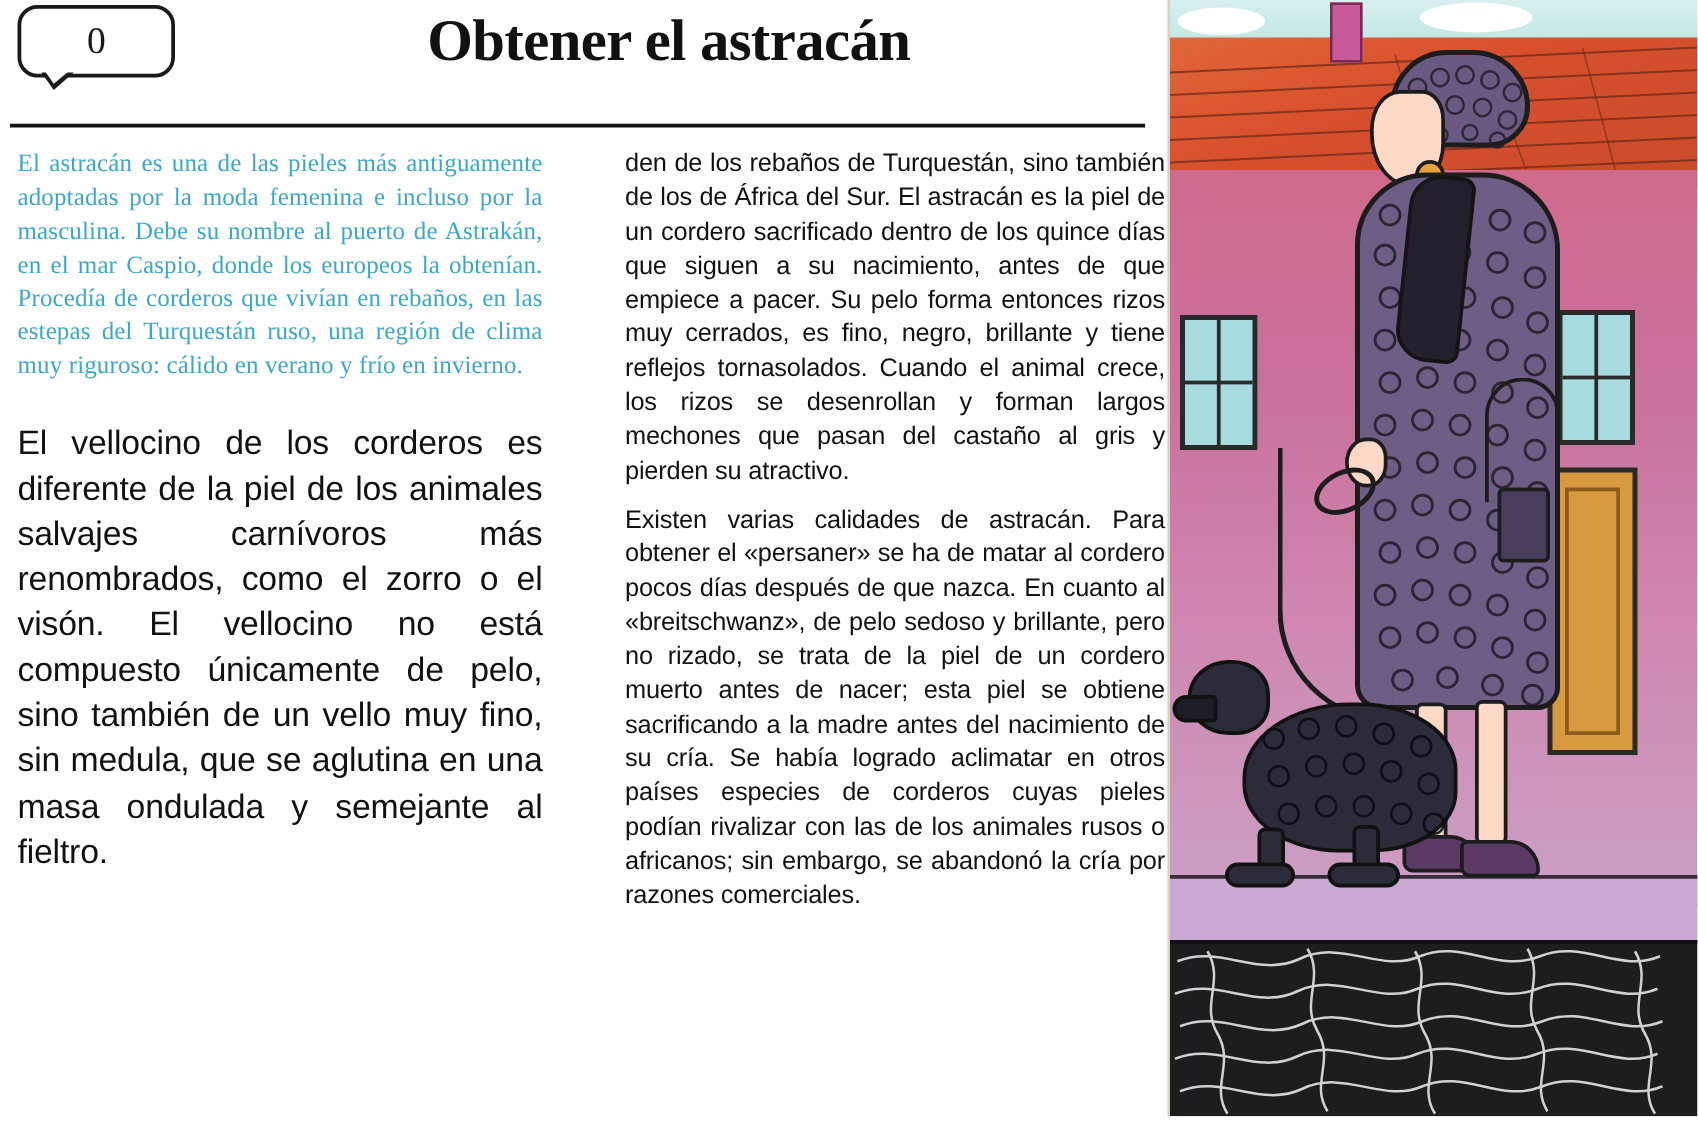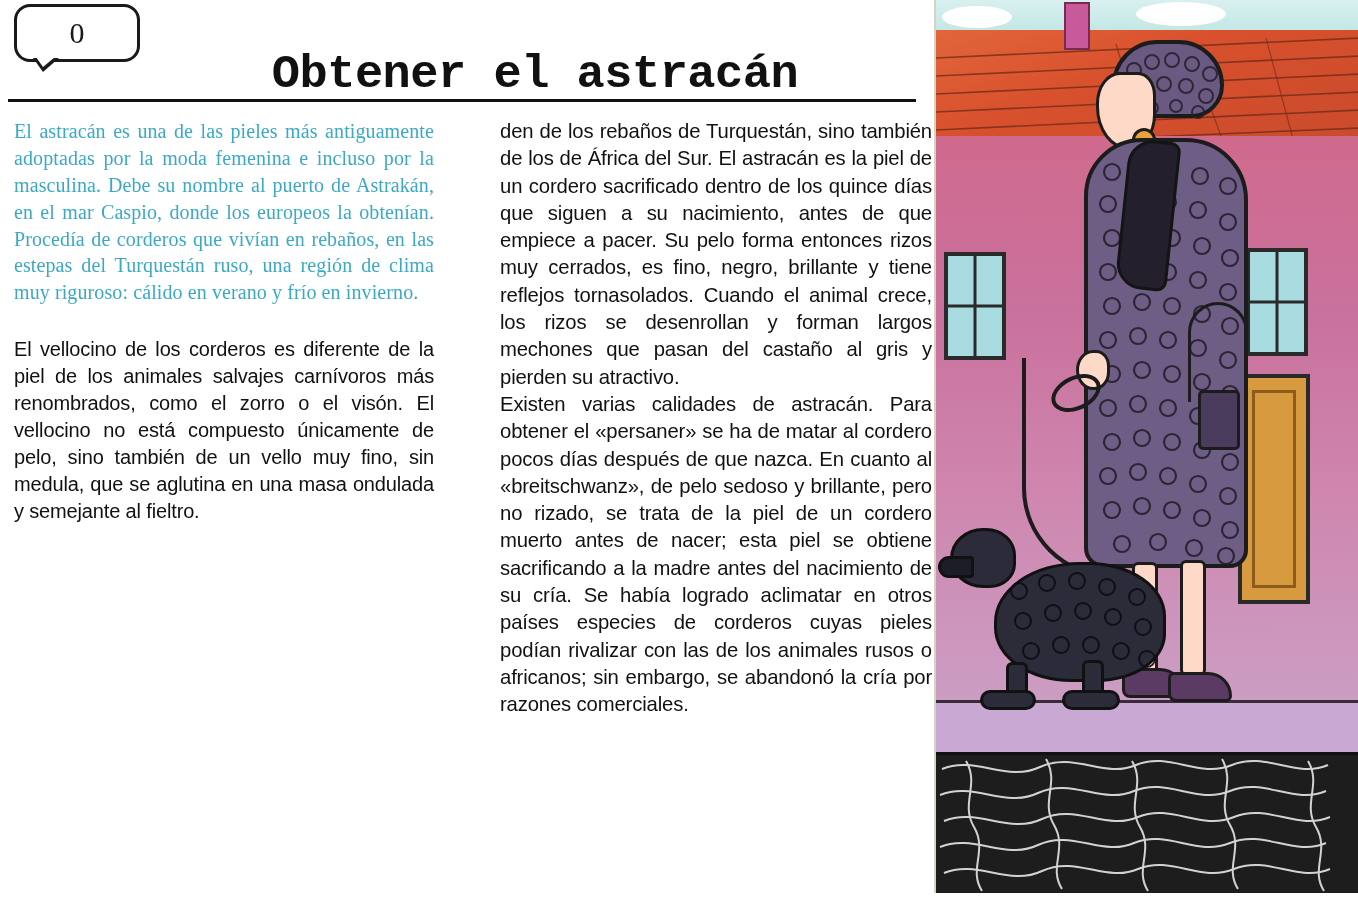--- a/index.html
+++ b/index.html
@@ -70,27 +70,26 @@
     color: #1a1a1a;
     letter-spacing: 0;
     line-height: 1;
   }
   .article-title {
     position: absolute;
     left: 150px;
     top: 6px;
     width: 770px;
     text-align: center;
-    font-family: Liberation Mono, monospace;
+    font-family: Liberation Serif, serif;
     font-weight: bold;
     font-size: 47px;
     color: #111111;
     letter-spacing: -0.5px;
     white-space: nowrap;
-    margin-top: 42px;
   }
 
   .rule {
     position: absolute;
     left: 8px;
     top: 99px;
     width: 908px;
     height: 3px;
     background: #111111;
   }
@@ -115,29 +114,29 @@
     line-height: 1.345;
     color: #3ba9c6;
     text-align: justify;
     text-align-last: left;
     margin: 0 0 30px 0;
     letter-spacing: 0.1px;
   }
 
   .body-text {
     font-family: "Liberation Sans", sans-serif;
-    font-size: 20px;
+    font-size: 27px;
     line-height: 1.345;
     color: #111111;
     text-align: justify;
     text-align-last: left;
     margin: 0;
     letter-spacing: -0.15px;
   }
-  .body-text + .body-text { margin-top: 0; }
+  .body-text + .body-text { margin-top: 12px; }
 
   .col-right .body-text {
     font-size: 20.3px;
     line-height: 1.345;
   }
 
   
   .illus {
     position: absolute;
     left: 934px;

